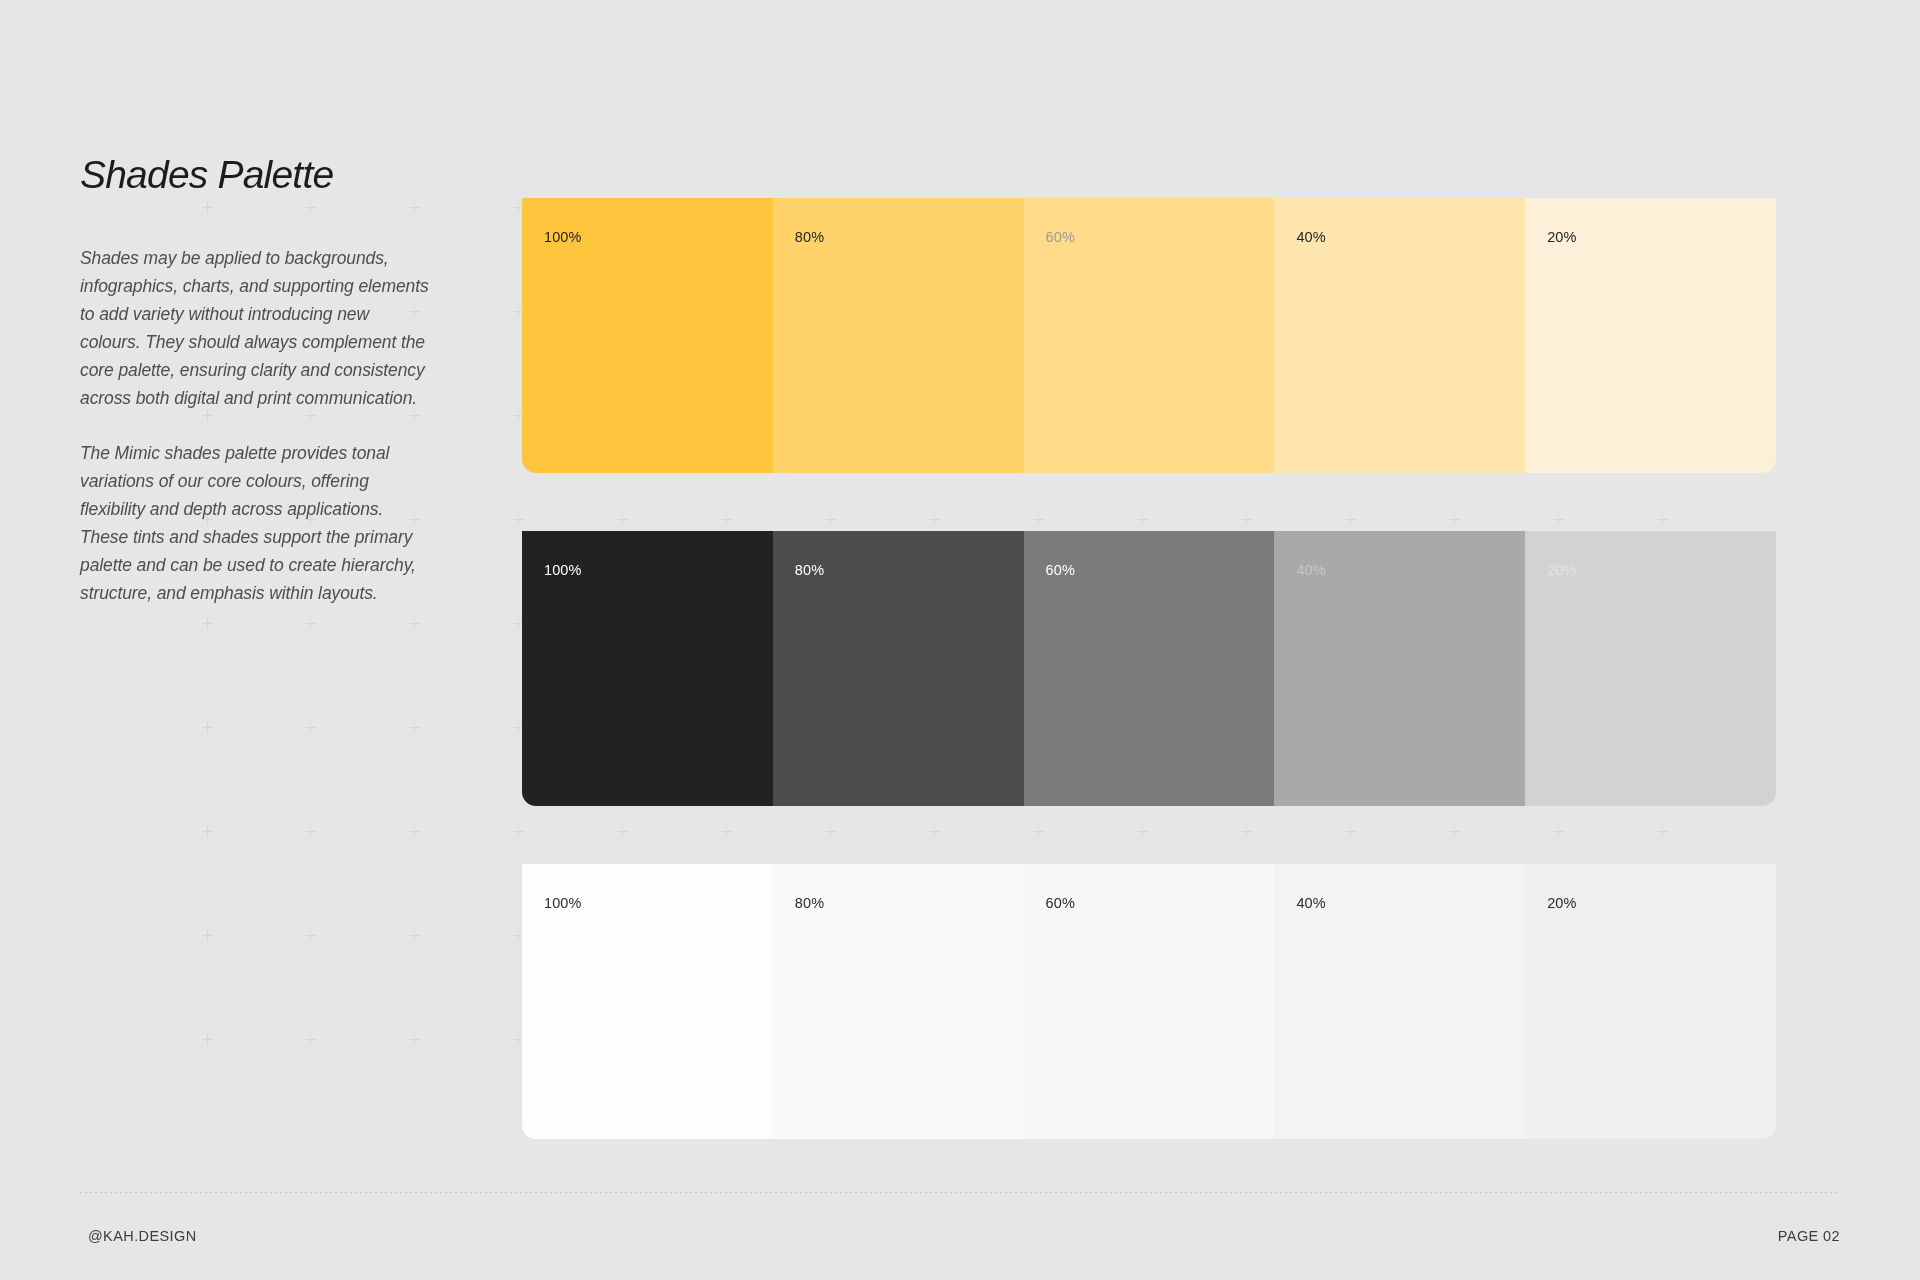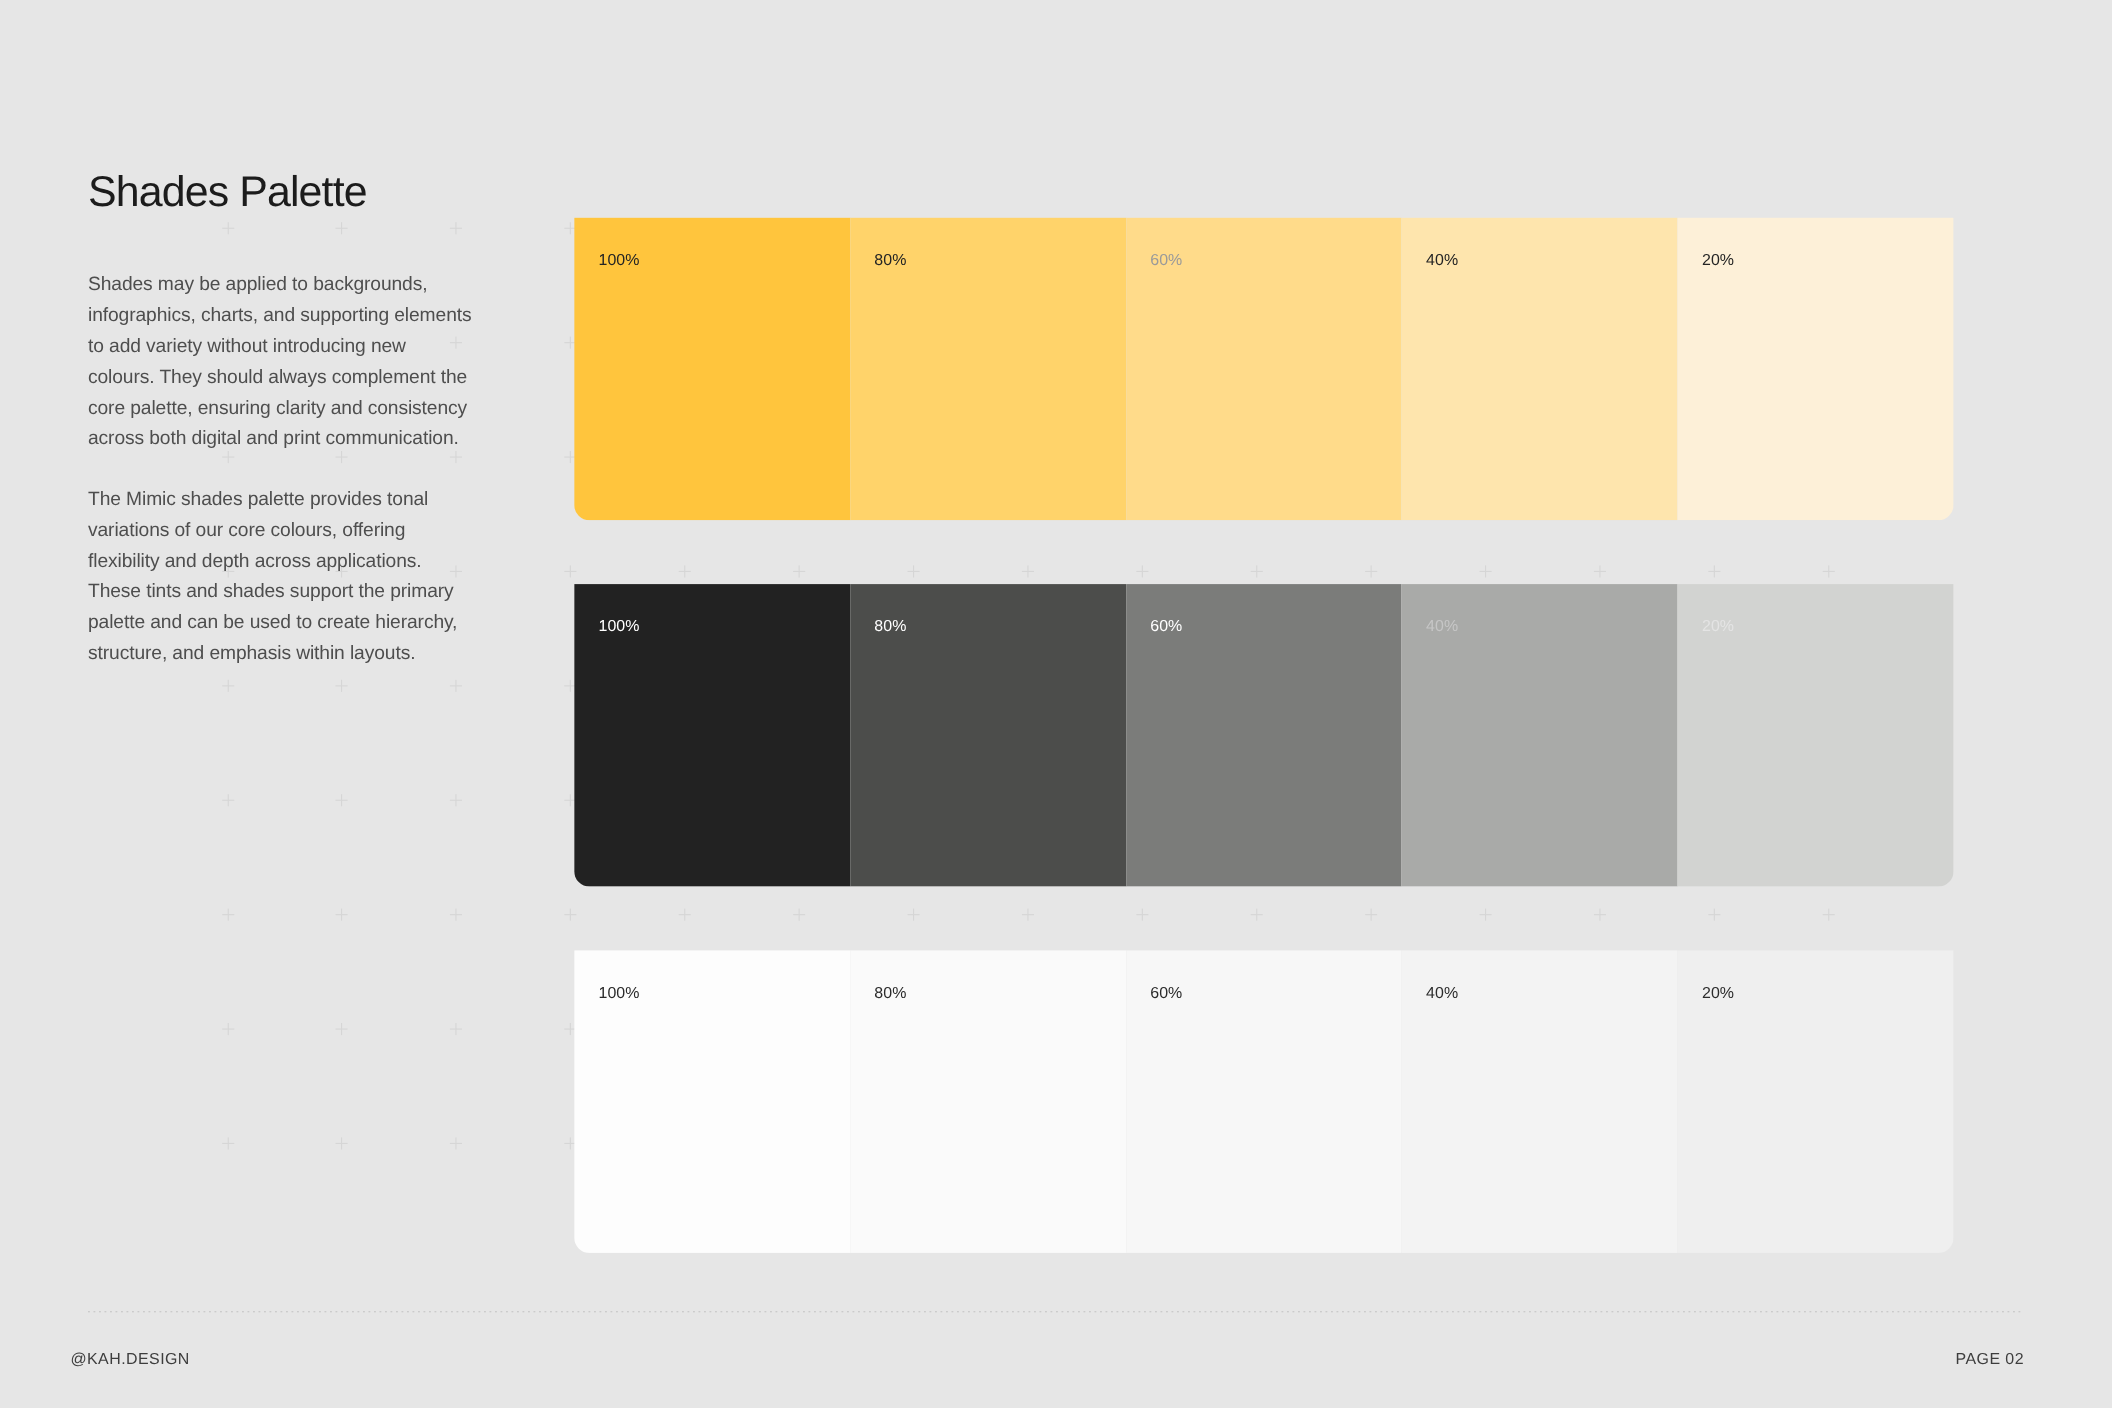--- a/index.html
+++ b/index.html
@@ -52,20 +52,21 @@
     inset: 0;
     z-index: 1;
   }
 
   
   #left-column {
     position: absolute;
     left: 80px;
     top: 152px;
     width: 360px;
+    font-style: italic;
   }
 
   #page-title {
     font-size: 39px;
     line-height: 46px;
     font-weight: 400;
     letter-spacing: -0.8px;
     color: #1c1c1c;
     margin-bottom: 46px;
   }
@@ -134,21 +135,21 @@
     right: 80px;
     top: 1192px;
     height: 1px;
     background-image: linear-gradient(to right, #c4c4c4 0 2px, transparent 2px 5px);
     background-size: 5px 1px;
     background-repeat: repeat-x;
   }
 
   #footer {
     position: absolute;
-    left: 64px;
+    left: 88px;
     right: 80px;
     top: 1228px;
     display: flex;
     justify-content: space-between;
     align-items: center;
   }
   .footer-text {
     font-size: 14.5px;
     letter-spacing: 0.4px;
     color: #3d3d3d;

